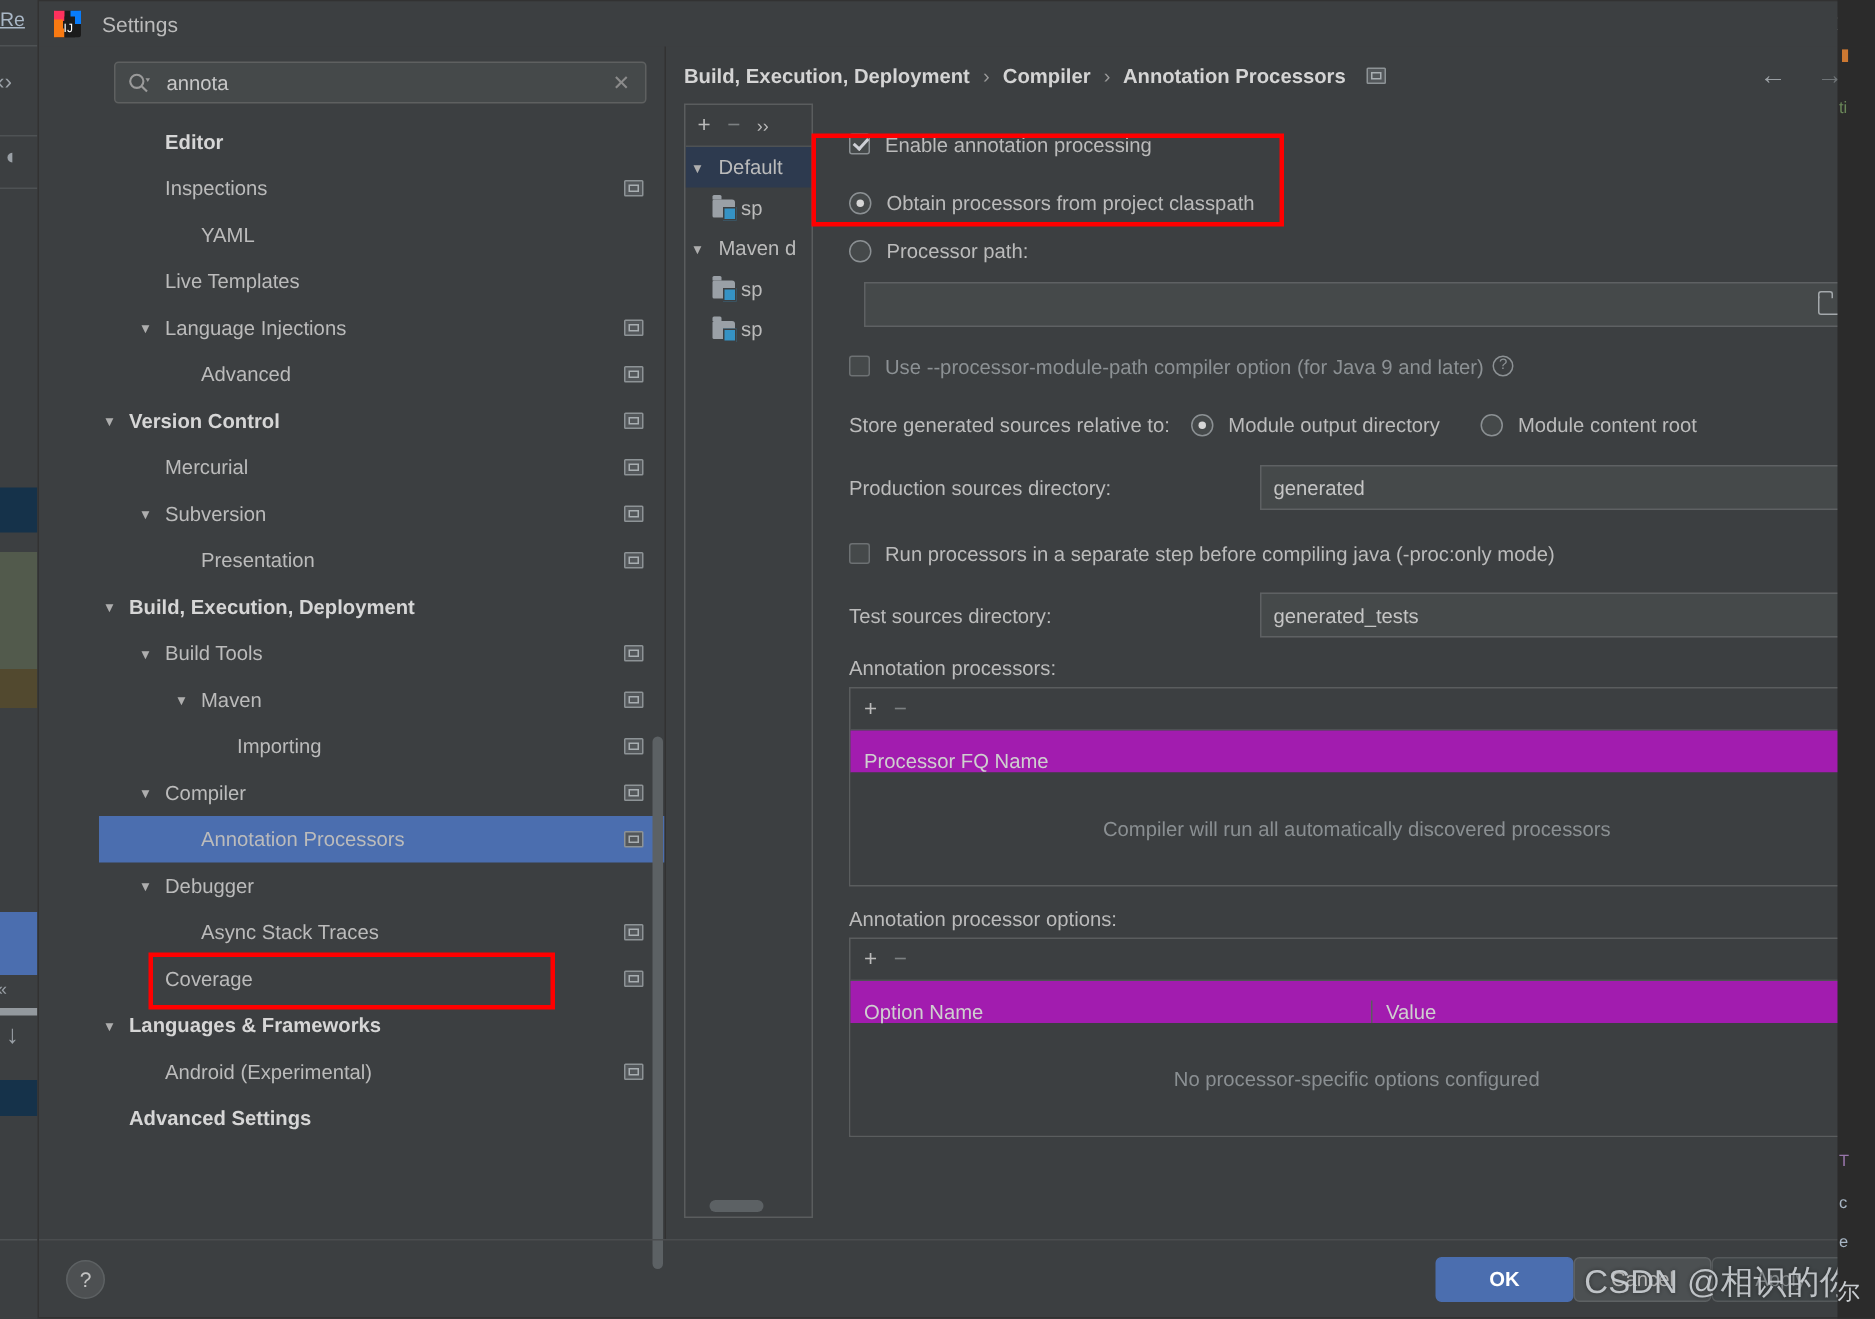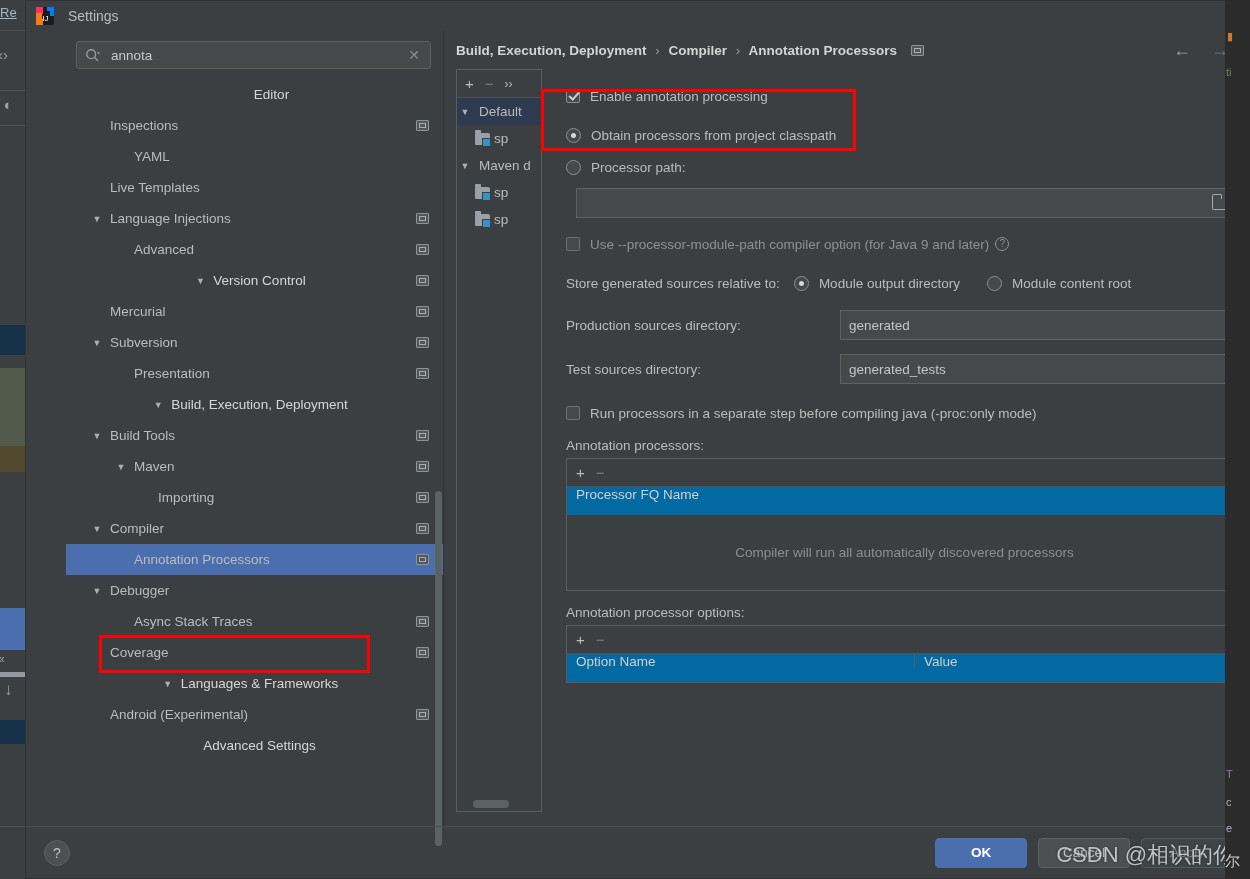--- a/index.html
+++ b/index.html
@@ -52,21 +52,21 @@
   #search-icon { width: 16px; flex: 0 0 16px; display: flex; align-items: center; color: #9a9a9a; }
   #search-text { flex: 1; font-size: 13.5px; color: #c8c8c8; padding-left: 10px; }
   #search-clear { color: #8b8b8b; font-size: 14px; cursor: pointer; padding: 0 2px; }
 
   #tree { flex: 1; overflow: hidden; position: relative; padding-top: 2px; }
   .tree-row {
     height: 31px; display: flex; align-items: center; position: relative;
     font-size: 13.5px; color: #bbbbbb; cursor: pointer; padding-right: 10px;
   }
   .tree-row.selected { background: #4b6eaf; }
-  .tree-row.bold { font-weight: normal; color: #d6d6d6; justify-content: center; }
+  .tree-row.bold { font-weight: bold; color: #d6d6d6; }
   .chev {
     width: 14px; flex: 0 0 14px; display: flex; align-items: center; justify-content: center;
     color: #aeaeae; font-size: 9px;
   }
   .tlabel { white-space: nowrap; }
   .cfg-badge {
     position: absolute; right: 14px; width: 13px; height: 11px;
     border: 1px solid #8d9396; border-radius: 1px; background: #53575a;
   }
   .cfg-badge::after {
@@ -189,21 +189,21 @@
     border: 1px solid #a4a9ac; border-bottom: none; border-radius: 2px 2px 0 0;
   }
   .sec-label { margin: 0 0 5px 0; color: #bbbbbb; }
   .tbl { border: 1px solid #5a5d5e; background: #3c3f41; }
   .tbl-toolbar {
     height: 28px; display: flex; align-items: center; gap: 11px; padding: 0 9px;
     font-size: 15px; color: #bbbbbb; border-bottom: 1px solid #4e5254;
   }
   .tbl-toolbar .dim { color: #7c8082; }
   .tbl-toolbar span { cursor: pointer; line-height: 1; }
-  .tbl-head { height: 28px; display: flex; background: #0369a1; align-items: flex-start; }
+  .tbl-head { height: 28px; display: flex; background: #a21caf; align-items: flex-end; }
   .th {
     display: flex; align-items: center; padding: 0 9px; font-size: 13.5px; color: #cfcfcf;
     border-right: 1px solid #5a5d5e;
   }
   .th:last-child { border-right: none; }
   .tbl-empty {
     display: flex; align-items: center; justify-content: center;
     color: #8a8f92; font-size: 13.5px; background: #3c3f41;
   }
   #red-box-enable {
@@ -214,21 +214,21 @@
   
   #footer {
     height: 52px; flex: 0 0 52px; display: flex; align-items: center;
     padding: 0 16px 0 18px; border-top: 1px solid #4a4d4f; position: relative;
   }
   #help-btn {
     width: 26px; height: 26px; border-radius: 50%; background: #4d5052;
     border: 1px solid #5d6163; color: #c3c3c3; font-size: 14px;
     display: flex; align-items: center; justify-content: center; cursor: pointer;
   }
-  #btns { margin-left: auto; display: flex; gap: 11px; align-items: center; }
+  #btns { margin-left: auto; display: flex; align-items: center; }
   .btn {
     min-width: 92px; height: 30px; border-radius: 4px; font-size: 13.5px;
     display: flex; align-items: center; justify-content: center; cursor: pointer;
   }
   .btn.primary { background: #4b6eaf; border: 1px solid #4b6eaf; color: #ffffff; font-weight: bold; }
   .btn.normal { background: #4c5052; border: 1px solid #5e6264; color: #c3c3c3; }
   .btn.ghost { background: #3f4446; border: 1px solid #55595b; color: #8a8f92; }
   #watermark {
     position: absolute; right: 14px; bottom: 8px; font-size: 22px; color: #c9cdd1;
     opacity: .92; white-space: nowrap; pointer-events: none;
@@ -494,30 +494,30 @@
             <span class="lbl">Module content root</span>
           </div>
 
           <div class="row" style="height:40px;margin-top:5px;">
             <span style="width:274px;flex:0 0 274px;">Production sources directory:</span>
             <span class="tfield" style="flex:1;">
               <span>generated</span>
             </span>
           </div>
 
+          <div class="row" style="height:34px;margin-top:7px;">
+            <span class="cb dim"></span>
+            <span class="lbl">Run processors in a separate step before compiling java (-proc:only mode)</span>
+          </div>
+
           <div class="row" style="height:40px;margin-top:4px;">
             <span style="width:274px;flex:0 0 274px;">Test sources directory:</span>
             <span class="tfield" style="flex:1;">
               <span>generated_tests</span>
             </span>
-          </div>
-
-          <div class="row" style="height:34px;margin-top:7px;">
-            <span class="cb dim"></span>
-            <span class="lbl">Run processors in a separate step before compiling java (-proc:only mode)</span>
           </div>
 
           <div class="sec-label" style="margin-top:8px;">Annotation processors:</div>
           <div class="tbl">
             <div class="tbl-toolbar">
               <span>+</span>
               <span class="dim">−</span>
             </div>
             <div class="tbl-head">
               <div class="th" style="flex:1;">Processor FQ Name</div>
@@ -528,20 +528,21 @@
           <div class="sec-label" style="margin-top:14px;">Annotation processor options:</div>
           <div class="tbl">
             <div class="tbl-toolbar">
               <span>+</span>
               <span class="dim">−</span>
             </div>
             <div class="tbl-head">
               <div class="th" style="width:348px;flex:0 0 348px;">Option Name</div>
               <div class="th" style="flex:1;">Value</div>
             </div>
+            <div class="tbl-empty" style="height:75px;">No processor-specific options configured</div>
           </div>
 
         </div>
       </div>
 
       <div id="red-box-enable"></div>
     </div>
   </div>
 
   <div id="footer">

